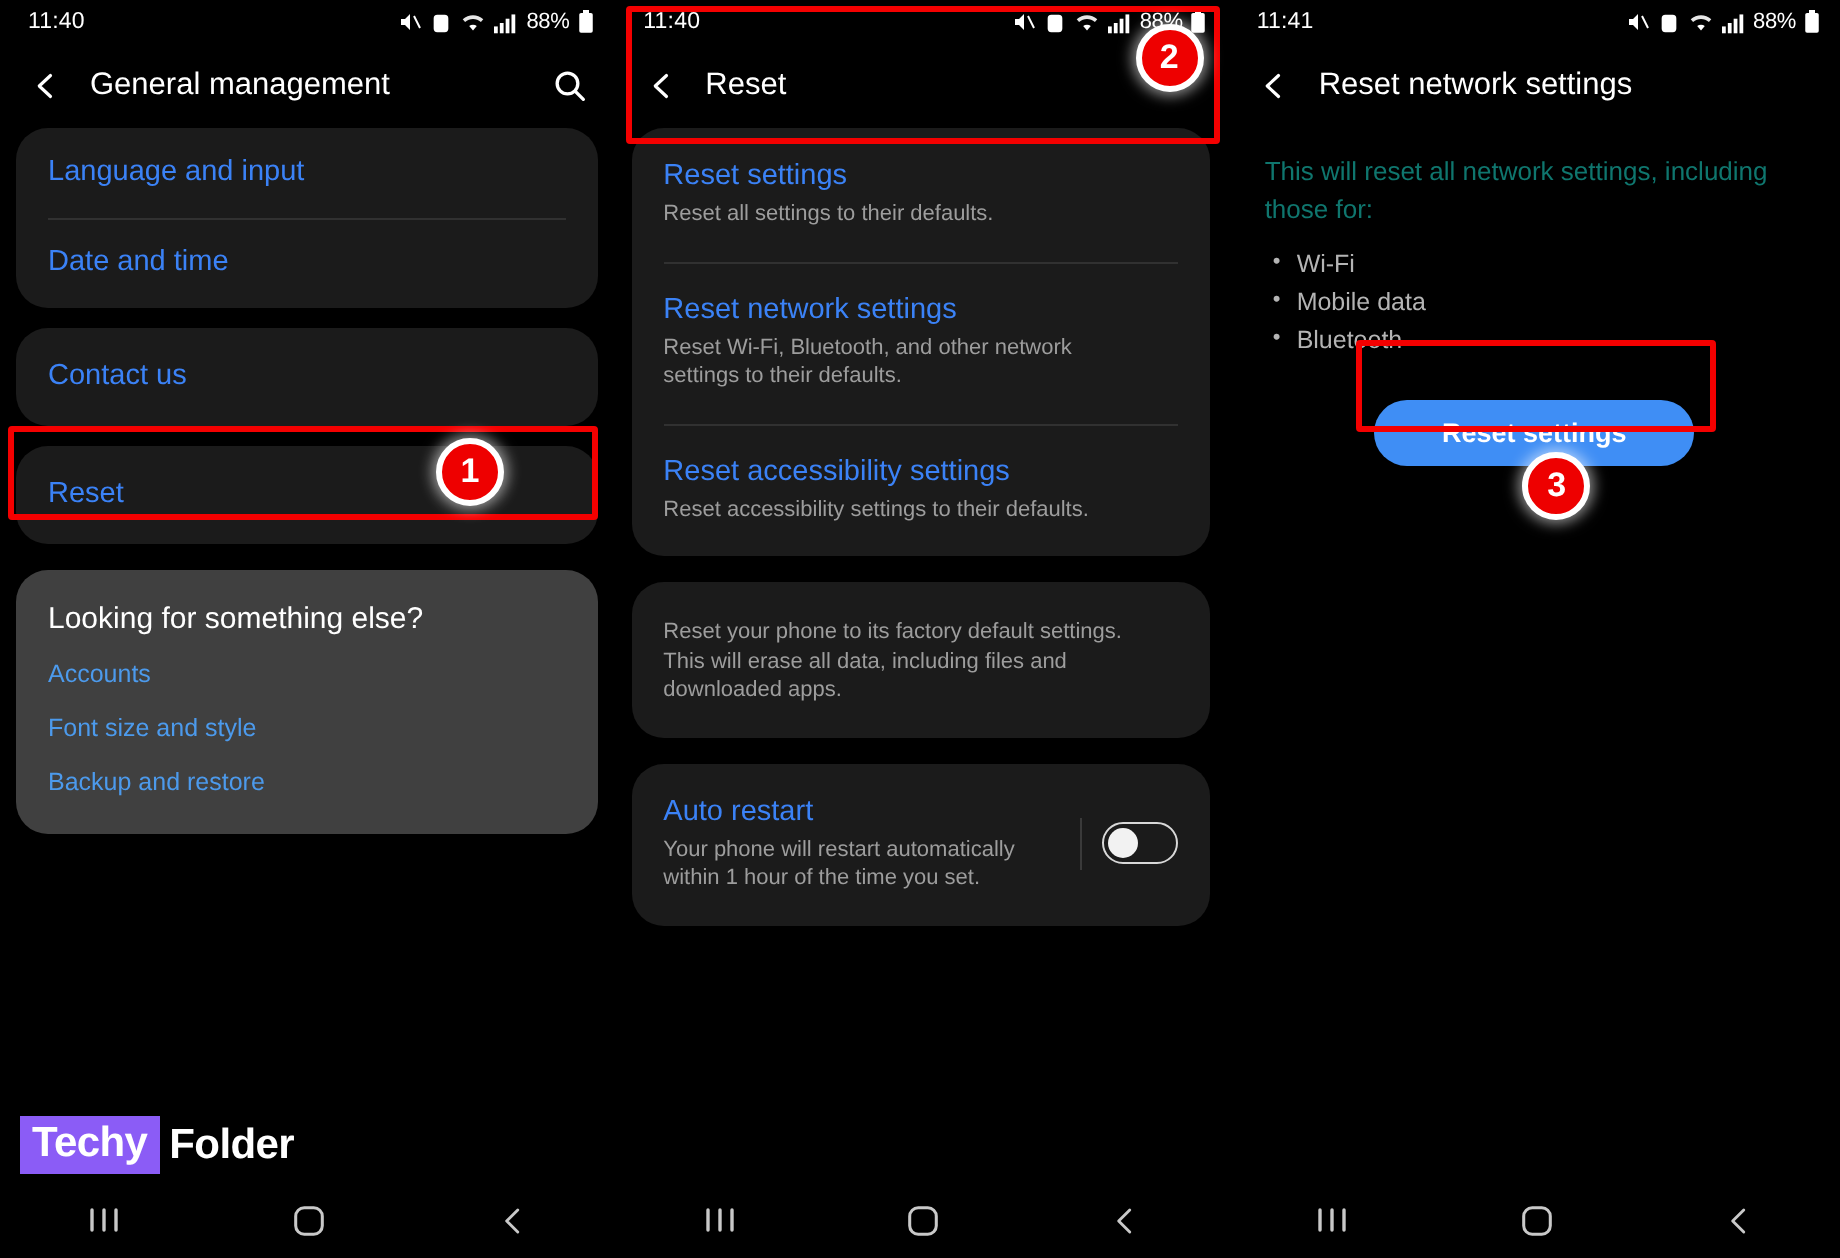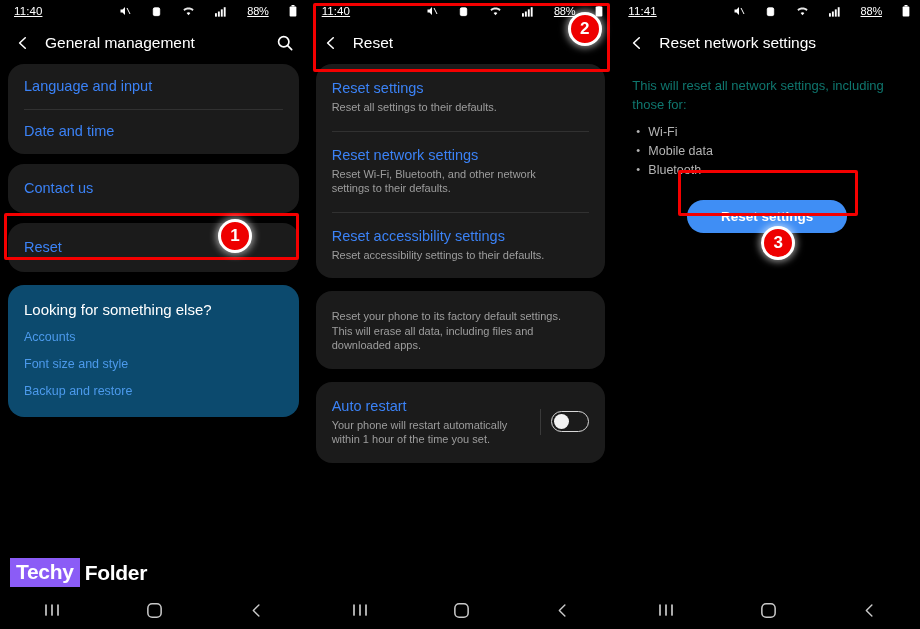--- a/index.html
+++ b/index.html
@@ -18,24 +18,23 @@
     flex: 0 0 auto;
   }
   .panel + .panel { border-left: 1px solid #000; }
 
   
   .statusbar {
     position: relative; height: 22px;
     display: flex; align-items: center; justify-content: space-between;
     padding: 0 10px 0 14px;
     color: #fff;
-    text-decoration: underline;
   }
   .clock { font-size: 11.5px; letter-spacing: .1px; }
-  .sysicons { display: flex; align-items: center; gap: 20px; }
+  .sysicons { display: flex; align-items: center; gap: 4px; }
   .sysicons svg { display: block; }
   .batt-pct { font-size: 11px; letter-spacing: -.2px; }
 
   
   .appbar {
     height: 42px; display: flex; align-items: center;
     padding: 0 12px 0 14px; color: #fff;
   }
   .back-chevron { width: 18px; height: 18px; flex: 0 0 auto; }
   .appbar-title {
@@ -77,21 +76,21 @@
     border: 1.6px solid #d8d8d8; background: transparent;
     position: relative;
   }
   .toggle .knob {
     position: absolute; left: 1.5px; top: 1.5px;
     width: 15px; height: 15px; border-radius: 50%; background: #f2f2f2;
   }
 
   
   .promo {
-    background: #0c4a6e; border-radius: 16px;
+    background: #404040; border-radius: 16px;
     padding: 16px 16px 18px 16px; margin-bottom: 10px;
   }
   .promo-title { color: #fff; font-size: 15px; margin-bottom: 11px; }
   .promo-link {
     display: block; color: #4c9aec; font-size: 12.5px;
     line-height: 16px; margin-bottom: 11px;
   }
   .promo-link:last-child { margin-bottom: 0; }
 
   

